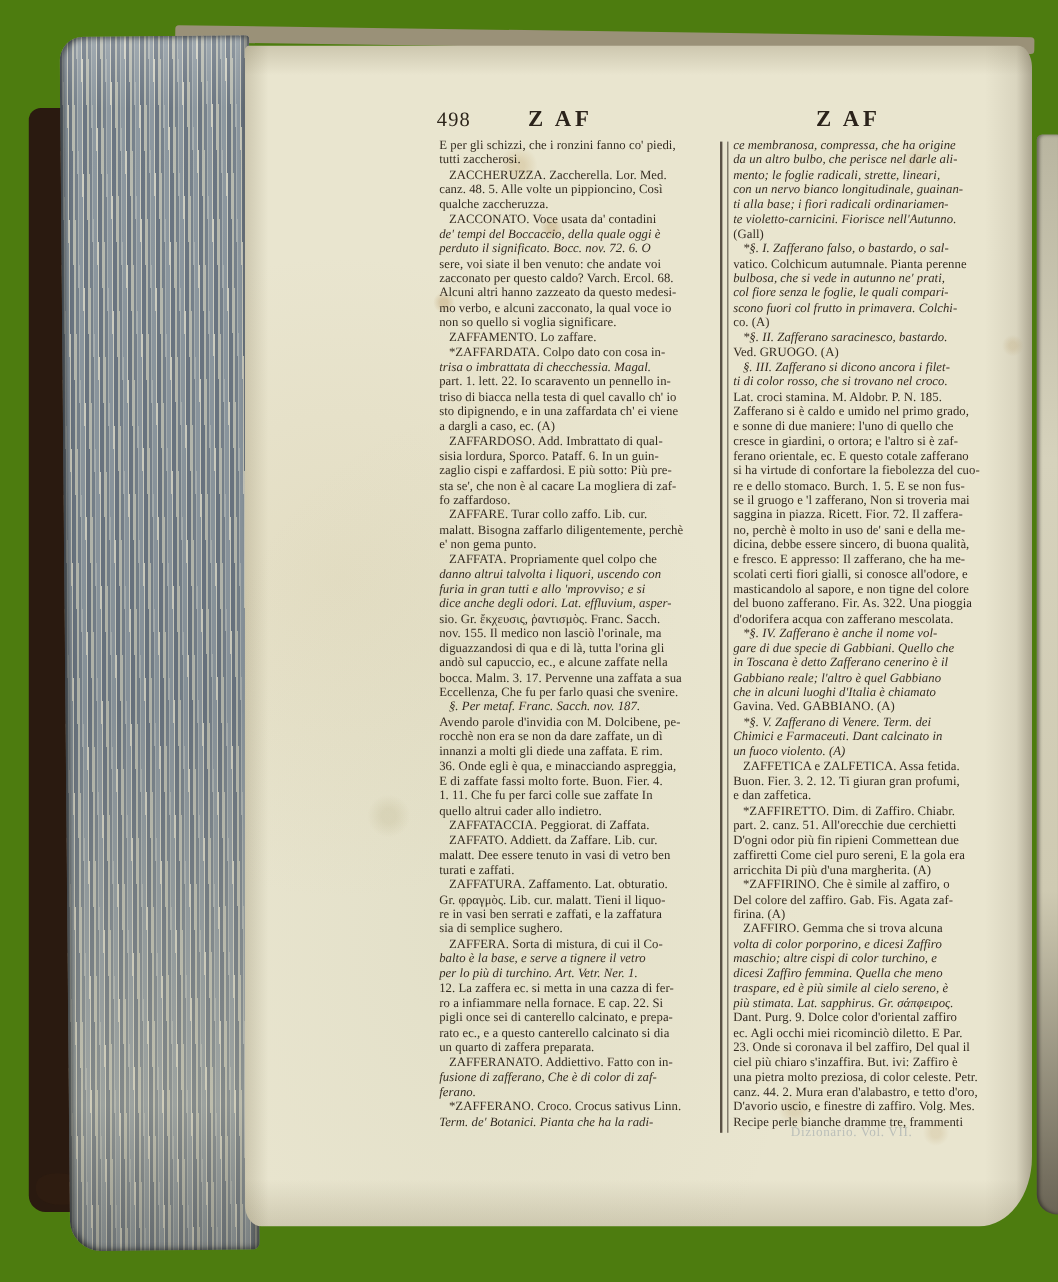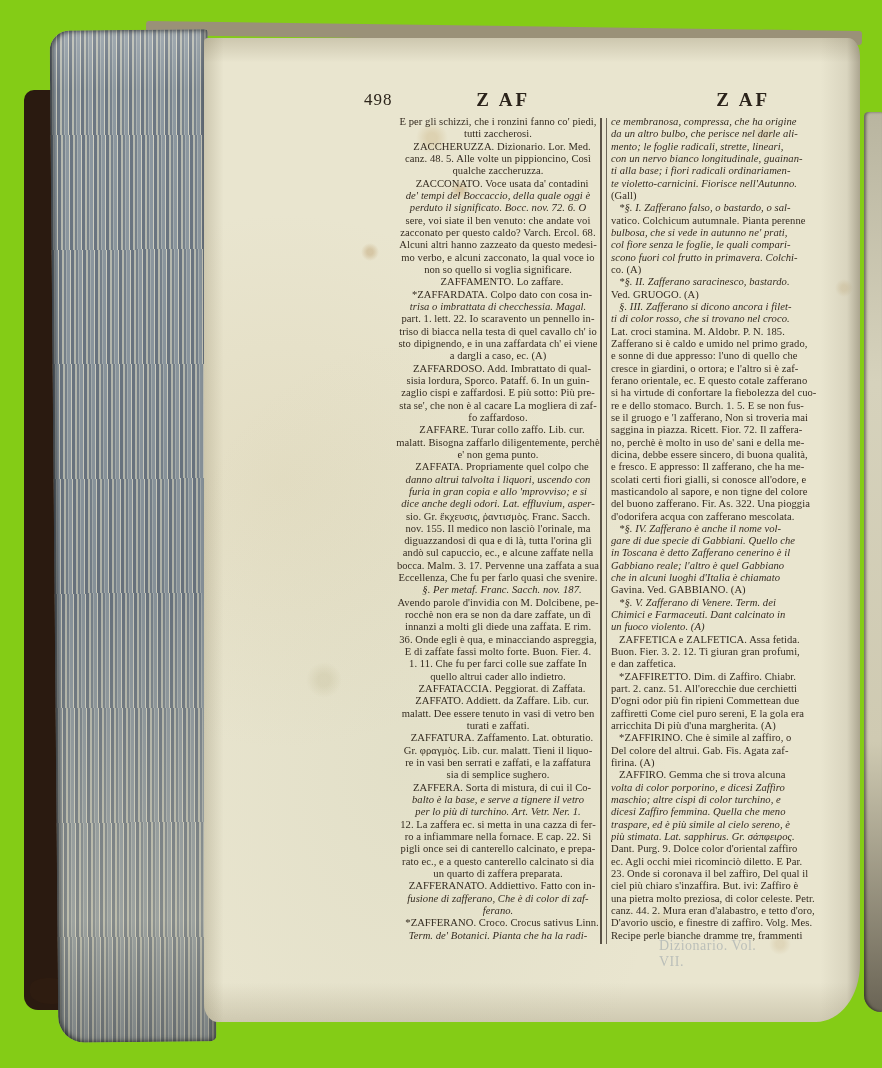--- a/index.html
+++ b/index.html
@@ -1,17 +1,17 @@
 <!DOCTYPE html>
 <html><head>
 <meta charset="utf-8">
 <title>Scanned dictionary page</title>
 <style>
   html,body{margin:0;padding:0;background:#020202;}
-  .stage{position:relative;width:882px;height:1068px;background:#84cc16;overflow:hidden;
+  .stage{position:relative;width:882px;height:1068px;background:#4d7c0f;overflow:hidden;
          font-family:"Liberation Serif","DejaVu Serif",serif;}
 
   
   .cover{position:absolute;left:24px;top:90px;width:40px;height:920px;
          background:
            radial-gradient(circle at 30% 12%, rgba(205,190,150,.55) 0 3px, transparent 9px),
            radial-gradient(circle at 55% 30%, rgba(190,170,130,.4) 0 2px, transparent 7px),
            radial-gradient(circle at 40% 55%, rgba(180,160,120,.45) 0 3px, transparent 9px),
            radial-gradient(circle at 60% 74%, rgba(190,170,135,.4) 0 2px, transparent 8px),
            radial-gradient(circle at 35% 90%, rgba(150,120,80,.5) 0 4px, transparent 10px),
@@ -58,36 +58,36 @@
          overflow:hidden;}
 
   
   .sliver{position:absolute;left:864px;top:112px;width:18px;height:900px;
          border-radius:8px 2px 2px 30px;
          background:linear-gradient(180deg,#b9b5a0,#d6d2bc 30%,#cfcab2 70%,#6a6455);
          box-shadow:inset 2px 0 3px rgba(0,0,0,.45);}
 
   .pageno{position:absolute;left:160px;top:52px;width:52px;height:22px;
          font-size:17px;color:#2c241a;letter-spacing:1px;}
-  .running-head{position:absolute;top:51px;width:90px;height:24px;text-align:right;
+  .running-head{position:absolute;top:51px;width:90px;height:24px;text-align:left;
          font-size:19px;font-weight:bold;color:#2b231b;letter-spacing:3px;}
   .rh-left{left:236px;}
   .rh-right{left:476px;}
 
   .divider{position:absolute;left:396px;top:80px;width:4px;height:826px;
          border-left:2px solid rgba(55,46,36,.8);border-right:1px solid rgba(55,46,36,.7);}
 
   .col{position:absolute;top:78px;height:828px;overflow:hidden;color:#342b20;}
-  .col-left{left:176px;width:236px;text-align:center;}
+  .col-left{left:162px;width:236px;}
   .col-right{left:407px;width:234px;}
   .line{white-space:pre;font-size:10.6px;line-height:12.33px;height:12.33px;
          letter-spacing:.05px;}
   .line.it{font-style:italic;}
 
-  .ghost{position:absolute;left:455px;top:900px;width:120px;font-size:14px;
+  .ghost{position:absolute;left:455px;top:900px;width:120px;font-size:11px;
          color:#8d99a4;opacity:.5;filter:blur(.4px);letter-spacing:.5px;}
 </style>
 </head>
 <body>
 
 <div class="stage">
 
   <div class="top-edge"></div>
   <div class="cover"></div>
   <div class="cover-tip"></div>
@@ -95,21 +95,21 @@
   <div class="sliver"></div>
 
   <div class="page">
     <div class="pageno">498</div>
     <div class="running-head rh-left">Z AF</div>
     <div class="running-head rh-right">Z AF</div>
     <div class="divider"></div>
     <div class="col col-left" id="col-left">
         <div class="line">E per gli schizzi, che i ronzini fanno co' piedi,</div>
         <div class="line">tutti zaccherosi.</div>
-        <div class="line">   ZACCHERUZZA. Dizionario. Lor. Med.</div>
+        <div class="line">   ZACCHERUZZA. Zaccherella. Lor. Med.</div>
         <div class="line">canz. 48. 5. Alle volte un pippioncino, Così</div>
         <div class="line">qualche zaccheruzza.</div>
         <div class="line">   ZACCONATO. Voce usata da' contadini</div>
         <div class="line it">de' tempi del Boccaccio, della quale oggi è</div>
         <div class="line it">perduto il significato. Bocc. nov. 72. 6. O</div>
         <div class="line">sere, voi siate il ben venuto: che andate voi</div>
         <div class="line">zacconato per questo caldo? Varch. Ercol. 68.</div>
         <div class="line">Alcuni altri hanno zazzeato da questo medesi-</div>
         <div class="line">mo verbo, e alcuni zacconato, la qual voce io</div>
         <div class="line">non so quello si voglia significare.</div>
@@ -123,21 +123,21 @@
         <div class="line">   ZAFFARDOSO. Add. Imbrattato di qual-</div>
         <div class="line">sisia lordura, Sporco. Pataff. 6. In un guin-</div>
         <div class="line">zaglio cispi e zaffardosi. E più sotto: Più pre-</div>
         <div class="line">sta se', che non è al cacare La mogliera di zaf-</div>
         <div class="line">fo zaffardoso.</div>
         <div class="line">   ZAFFARE. Turar collo zaffo. Lib. cur.</div>
         <div class="line">malatt. Bisogna zaffarlo diligentemente, perchè</div>
         <div class="line">e' non gema punto.</div>
         <div class="line">   ZAFFATA. Propriamente quel colpo che</div>
         <div class="line it">danno altrui talvolta i liquori, uscendo con</div>
-        <div class="line it">furia in gran copia e allo 'mprovviso; e si</div>
+        <div class="line it">furia in gran tutti e allo 'mprovviso; e si</div>
         <div class="line it">dice anche degli odori. Lat. effluvium, asper-</div>
         <div class="line">sio. Gr. ἔκχευσις, ῥαντισμὸς. Franc. Sacch.</div>
         <div class="line">nov. 155. Il medico non lasciò l'orinale, ma</div>
         <div class="line">diguazzandosi di qua e di là, tutta l'orina gli</div>
         <div class="line">andò sul capuccio, ec., e alcune zaffate nella</div>
         <div class="line">bocca. Malm. 3. 17. Pervenne una zaffata a sua</div>
         <div class="line">Eccellenza, Che fu per farlo quasi che svenire.</div>
         <div class="line it">   §. Per metaf. Franc. Sacch. nov. 187.</div>
         <div class="line">Avendo parole d'invidia con M. Dolcibene, pe-</div>
         <div class="line">rocchè non era se non da dare zaffate, un dì</div>
@@ -181,21 +181,21 @@
         <div class="line it">bulbosa, che si vede in autunno ne' prati,</div>
         <div class="line it">col fiore senza le foglie, le quali compari-</div>
         <div class="line it">scono fuori col frutto in primavera. Colchi-</div>
         <div class="line">co. (A)</div>
         <div class="line it">   *§. II. Zafferano saracinesco, bastardo.</div>
         <div class="line">Ved. GRUOGO. (A)</div>
         <div class="line it">   §. III. Zafferano si dicono ancora i filet-</div>
         <div class="line it">ti di color rosso, che si trovano nel croco.</div>
         <div class="line">Lat. croci stamina. M. Aldobr. P. N. 185.</div>
         <div class="line">Zafferano si è caldo e umido nel primo grado,</div>
-        <div class="line">e sonne di due appresso: l'uno di quello che</div>
+        <div class="line">e sonne di due maniere: l'uno di quello che</div>
         <div class="line">cresce in giardini, o ortora; e l'altro si è zaf-</div>
         <div class="line">ferano orientale, ec. E questo cotale zafferano</div>
         <div class="line">si ha virtude di confortare la fiebolezza del cuo-</div>
         <div class="line">re e dello stomaco. Burch. 1. 5. E se non fus-</div>
         <div class="line">se il gruogo e 'l zafferano, Non si troveria mai</div>
         <div class="line">saggina in piazza. Ricett. Fior. 72. Il zaffera-</div>
         <div class="line">no, perchè è molto in uso de' sani e della me-</div>
         <div class="line">dicina, debbe essere sincero, di buona qualità,</div>
         <div class="line">e fresco. E appresso: Il zafferano, che ha me-</div>
         <div class="line">scolati certi fiori gialli, si conosce all'odore, e</div>
@@ -213,21 +213,21 @@
         <div class="line it">un fuoco violento. (A)</div>
         <div class="line">   ZAFFETICA e ZALFETICA. Assa fetida.</div>
         <div class="line">Buon. Fier. 3. 2. 12. Ti giuran gran profumi,</div>
         <div class="line">e dan zaffetica.</div>
         <div class="line">   *ZAFFIRETTO. Dim. di Zaffiro. Chiabr.</div>
         <div class="line">part. 2. canz. 51. All'orecchie due cerchietti</div>
         <div class="line">D'ogni odor più fin ripieni Commettean due</div>
         <div class="line">zaffiretti Come ciel puro sereni, E la gola era</div>
         <div class="line">arricchita Di più d'una margherita. (A)</div>
         <div class="line">   *ZAFFIRINO. Che è simile al zaffiro, o</div>
-        <div class="line">Del colore del altrui. Gab. Fis. Agata zaf-</div>
+        <div class="line">Del colore del zaffiro. Gab. Fis. Agata zaf-</div>
         <div class="line">firina. (A)</div>
         <div class="line">   ZAFFIRO. Gemma che si trova alcuna</div>
         <div class="line it">volta di color porporino, e dicesi Zaffiro</div>
         <div class="line it">maschio; altre cispi di color turchino, e</div>
         <div class="line it">dicesi Zaffiro femmina. Quella che meno</div>
         <div class="line it">traspare, ed è più simile al cielo sereno, è</div>
         <div class="line it">più stimata. Lat. sapphirus. Gr. σάπφειρος.</div>
         <div class="line">Dant. Purg. 9. Dolce color d'oriental zaffiro</div>
         <div class="line">ec. Agli occhi miei ricominciò diletto. E Par.</div>
         <div class="line">23. Onde si coronava il bel zaffiro, Del qual il</div>

